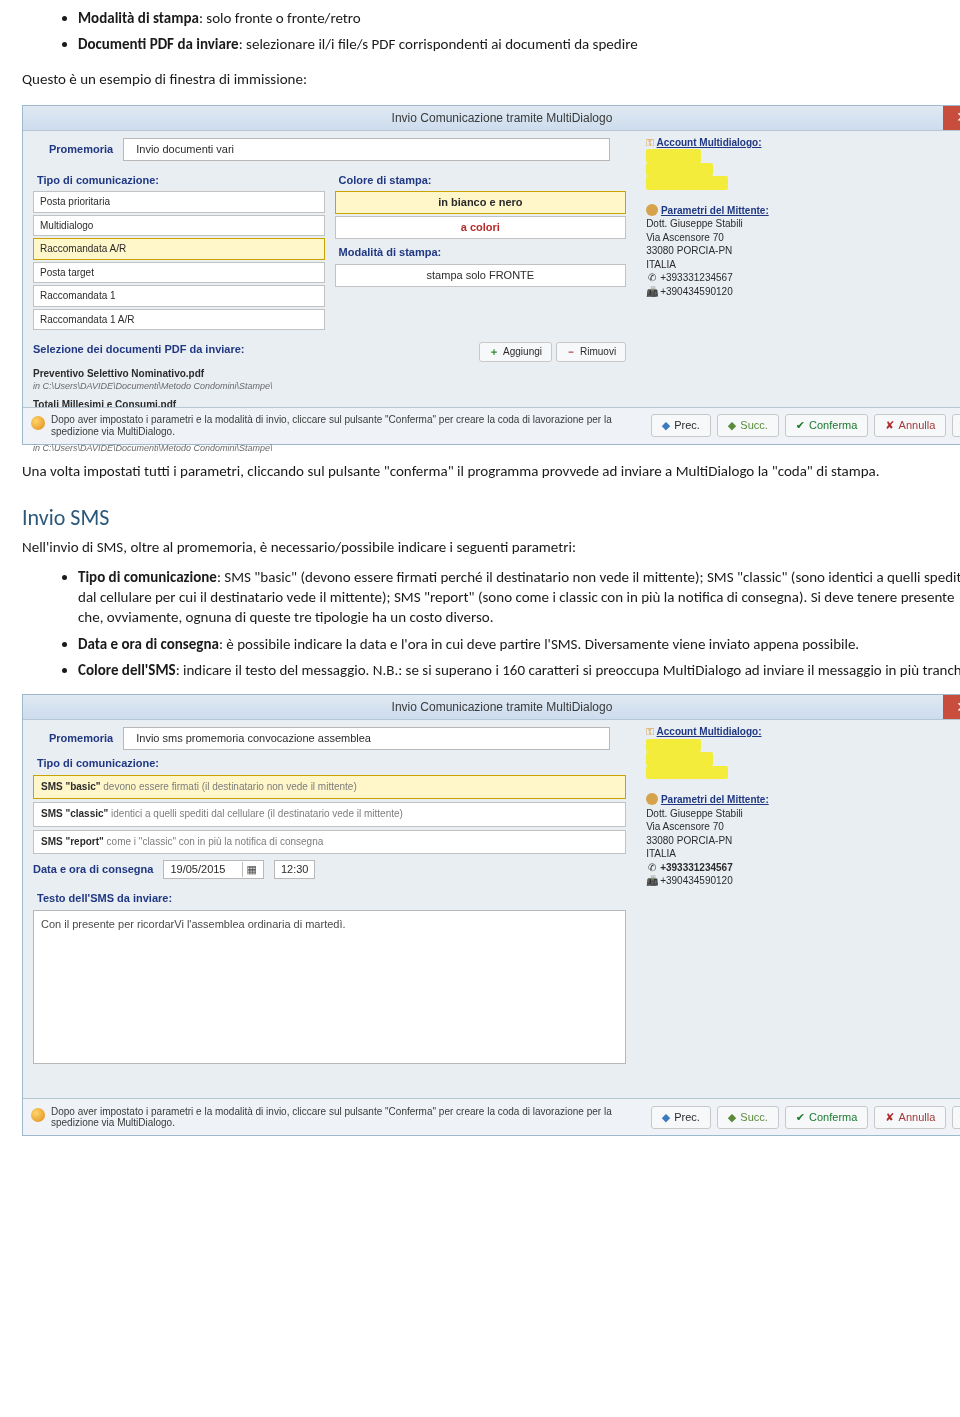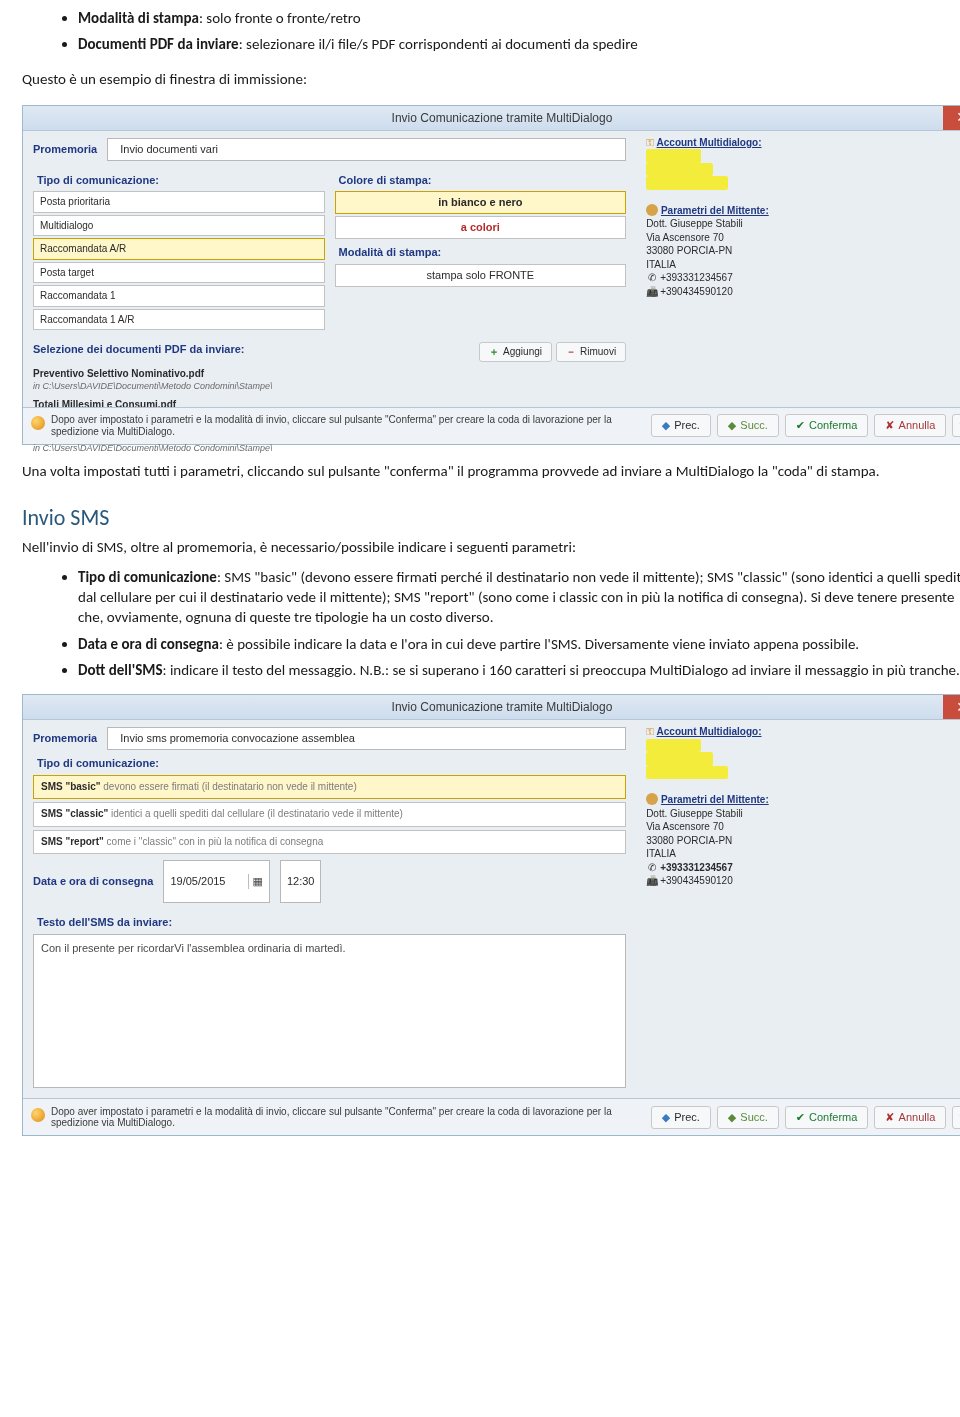--- a/index.html
+++ b/index.html
@@ -10,21 +10,21 @@
 .intro{margin:0 0 16px 0}
 .para{margin:16px 0}
 h2.sec{color:#2a577a;font-weight:400;font-size:22px;margin:22px 0 4px}
 .screenshot{border:1px solid #9db9cd;background:#e9eef3;font-family:"Segoe UI",Tahoma,sans-serif;font-size:11px;color:#2b2b2b;position:relative;margin:4px 0}
 .titlebar{background:linear-gradient(#dfe9f2,#cddcee);text-align:center;font-size:12px;color:#3a3a3a;padding:4px 0;position:relative;border-bottom:1px solid #b5c6d5}
 .closebtn{position:absolute;right:0;top:0;bottom:0;width:38px;background:#c94d3c;color:#fff;display:flex;align-items:center;justify-content:center;font-size:14px}
 .paneL{position:absolute;left:0;top:22px;bottom:36px;width:64%;padding:8px 10px;box-sizing:border-box}
 .paneR{position:absolute;right:0;top:22px;bottom:36px;width:36%;padding:8px 10px;box-sizing:border-box;border-left:0}
 .lbl{color:#203882;font-size:11px;font-weight:700;margin:6px 4px 4px}
 .txtbox{background:#fff;border:1px solid #b8b8b8;padding:3px 12px;font-size:11px}
-.row{margin:2px 0}
+.row{margin:2px 16px}
 .opt{background:#fff;border:1px solid #c2c2c2;padding:3px 6px;font-size:10px;margin-bottom:2px}
 .opt.sel{background:#fff6c9;border-color:#c9a300}
 .opt.col{text-align:center;font-size:11px}
 .opt.bw{font-weight:700}
 .opt.color{color:#b52a2a;font-weight:700}
 .sidecol{display:flex;gap:10px}
 .sidecol>div{flex:1}
 .smbtn{display:inline-flex;align-items:center;gap:4px;background:#f7f8fa;border:1px solid #c8c8c8;border-radius:3px;padding:2px 9px;font-size:10px;margin-left:4px}
 .filelist .fn{font-size:10px;font-weight:700;margin-top:5px}
 .filelist .fp{font-size:9px;color:#6a6a6a;font-style:italic}
@@ -41,21 +41,21 @@
 .hl{display:inline-block;background:#f3ec3a;border-radius:2px;color:transparent;user-select:none}
 .sender{font-size:10px;margin-top:14px;line-height:1.35}
 .sender .t{color:#203882;font-weight:700;text-decoration:underline}
 .sender .ic{display:inline-block;width:12px;text-align:center;margin-right:2px}
 .shot1{height:338px}
 .shot2{height:440px}
 .smsopt{background:#fff;border:1px solid #c2c2c2;padding:5px 7px;font-size:10px;color:#7d7d7d;line-height:1.25;margin-bottom:3px}
 .smsopt strong{color:#2b2b2b;font-weight:700}
 .smsopt.sel{background:#fff6c9;border-color:#c9a300}
 .daterow{display:flex;align-items:center;gap:10px;margin-top:6px}
-.daterow .dbox{background:#fff;border:1px solid #b8b8b8;padding:13px 6px;font-size:11px;display:inline-flex;align-items:center;gap:22px}
+.daterow .dbox{background:#fff;border:1px solid #b8b8b8;padding:1px 6px;font-size:11px;display:inline-flex;align-items:center;gap:16px}
 .daterow .cal{border-left:1px solid #bdbdbd;padding-left:4px;color:#4a4a4a}
 .msgarea{background:#fff;border:1px solid #b8b8b8;height:140px;padding:6px 7px;font-size:11px;color:#4a4a4a}
 .ic-plus{color:#2a8a2a;font-weight:700}
 .ic-minus{color:#b03030;font-weight:700}
 .ic-person{display:inline-block;width:12px;height:12px;border-radius:50%;background:#d6a24a;position:relative;vertical-align:-2px}
 </style>
 </head>
 <body>
 <div class="page">
 
@@ -162,21 +162,21 @@
   </div>
 </div>
 
 <p class="para">Una volta impostati tutti i parametri, cliccando sul pulsante "conferma" il programma provvede ad inviare a MultiDialogo la "coda" di stampa.</p>
 
 <h2 class="sec">Invio SMS</h2>
 <p style="margin:2px 0 10px">Nell'invio di SMS, oltre al promemoria, è necessario/possibile indicare i seguenti parametri:</p>
 <ul class="doc-list">
   <li><span class="b">Tipo di comunicazione</span><span>: SMS "basic" (devono essere firmati perché il destinatario non vede il mittente); SMS "classic" (sono identici a quelli spediti dal cellulare per cui il destinatario vede il mittente); SMS "report" (sono come i classic con in più la notifica di consegna). Si deve tenere presente che, ovviamente, ognuna di queste tre tipologie ha un costo diverso.</span></li>
   <li><span class="b">Data e ora di consegna</span><span>: è possibile indicare la data e l'ora in cui deve partire l'SMS. Diversamente viene inviato appena possibile.</span></li>
-  <li><span class="b">Dott dell'SMS</span><span>: indicare il testo del messaggio. N.B.: se si superano i 160 caratteri si preoccupa MultiDialogo ad inviare il messaggio in più tranche.</span></li>
+  <li><span class="b">Colore dell'SMS</span><span>: indicare il testo del messaggio. N.B.: se si superano i 160 caratteri si preoccupa MultiDialogo ad inviare il messaggio in più tranche.</span></li>
 </ul>
 
 <div class="screenshot shot2">
   <div class="titlebar">
     <span>Invio Comunicazione tramite MultiDialogo</span>
     <div class="closebtn">✕</div>
   </div>
   <div class="paneL">
     <div class="row" style="display:flex;align-items:center;gap:10px">
       <span class="lbl" style="margin:0">Promemoria</span>

